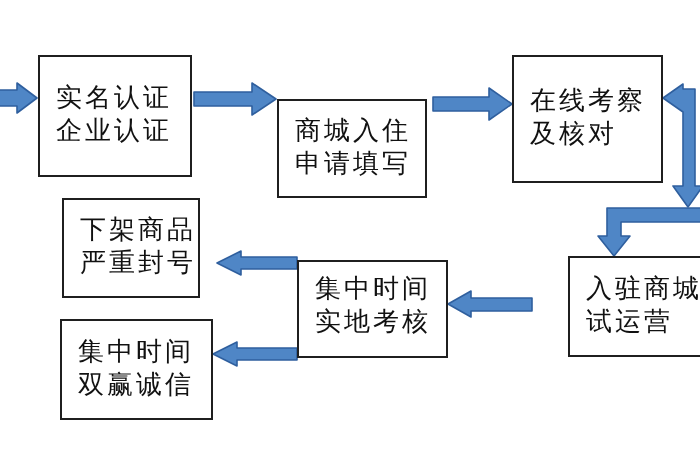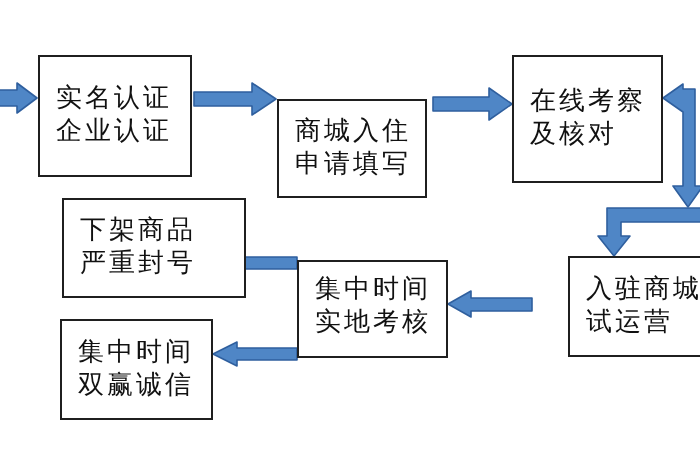--- a/index.html
+++ b/index.html
@@ -78,21 +78,21 @@
   <div class="flow-box" style="left:532px;top:256px;width:150px;height:101px;margin-left:36px;">
     <div class="flow-line">入驻商城</div>
     <div class="flow-line">试运营</div>
   </div>
 
   <div class="flow-box" style="left:297px;top:260px;width:151px;height:98px;font-family:Liberation Mono, monospace;">
     <div class="flow-line">集中时间</div>
     <div class="flow-line">实地考核</div>
   </div>
 
-  <div class="flow-box" style="left:62px;top:198px;width:184px;height:100px;">
+  <div class="flow-box" style="left:62px;top:198px;width:138px;height:100px;">
     <div class="flow-line">下架商品</div>
     <div class="flow-line">严重封号</div>
   </div>
 
   <div class="flow-box" style="left:60px;top:319px;width:153px;height:101px;">
     <div class="flow-line">集中时间</div>
     <div class="flow-line">双赢诚信</div>
   </div>
 
 </div>

